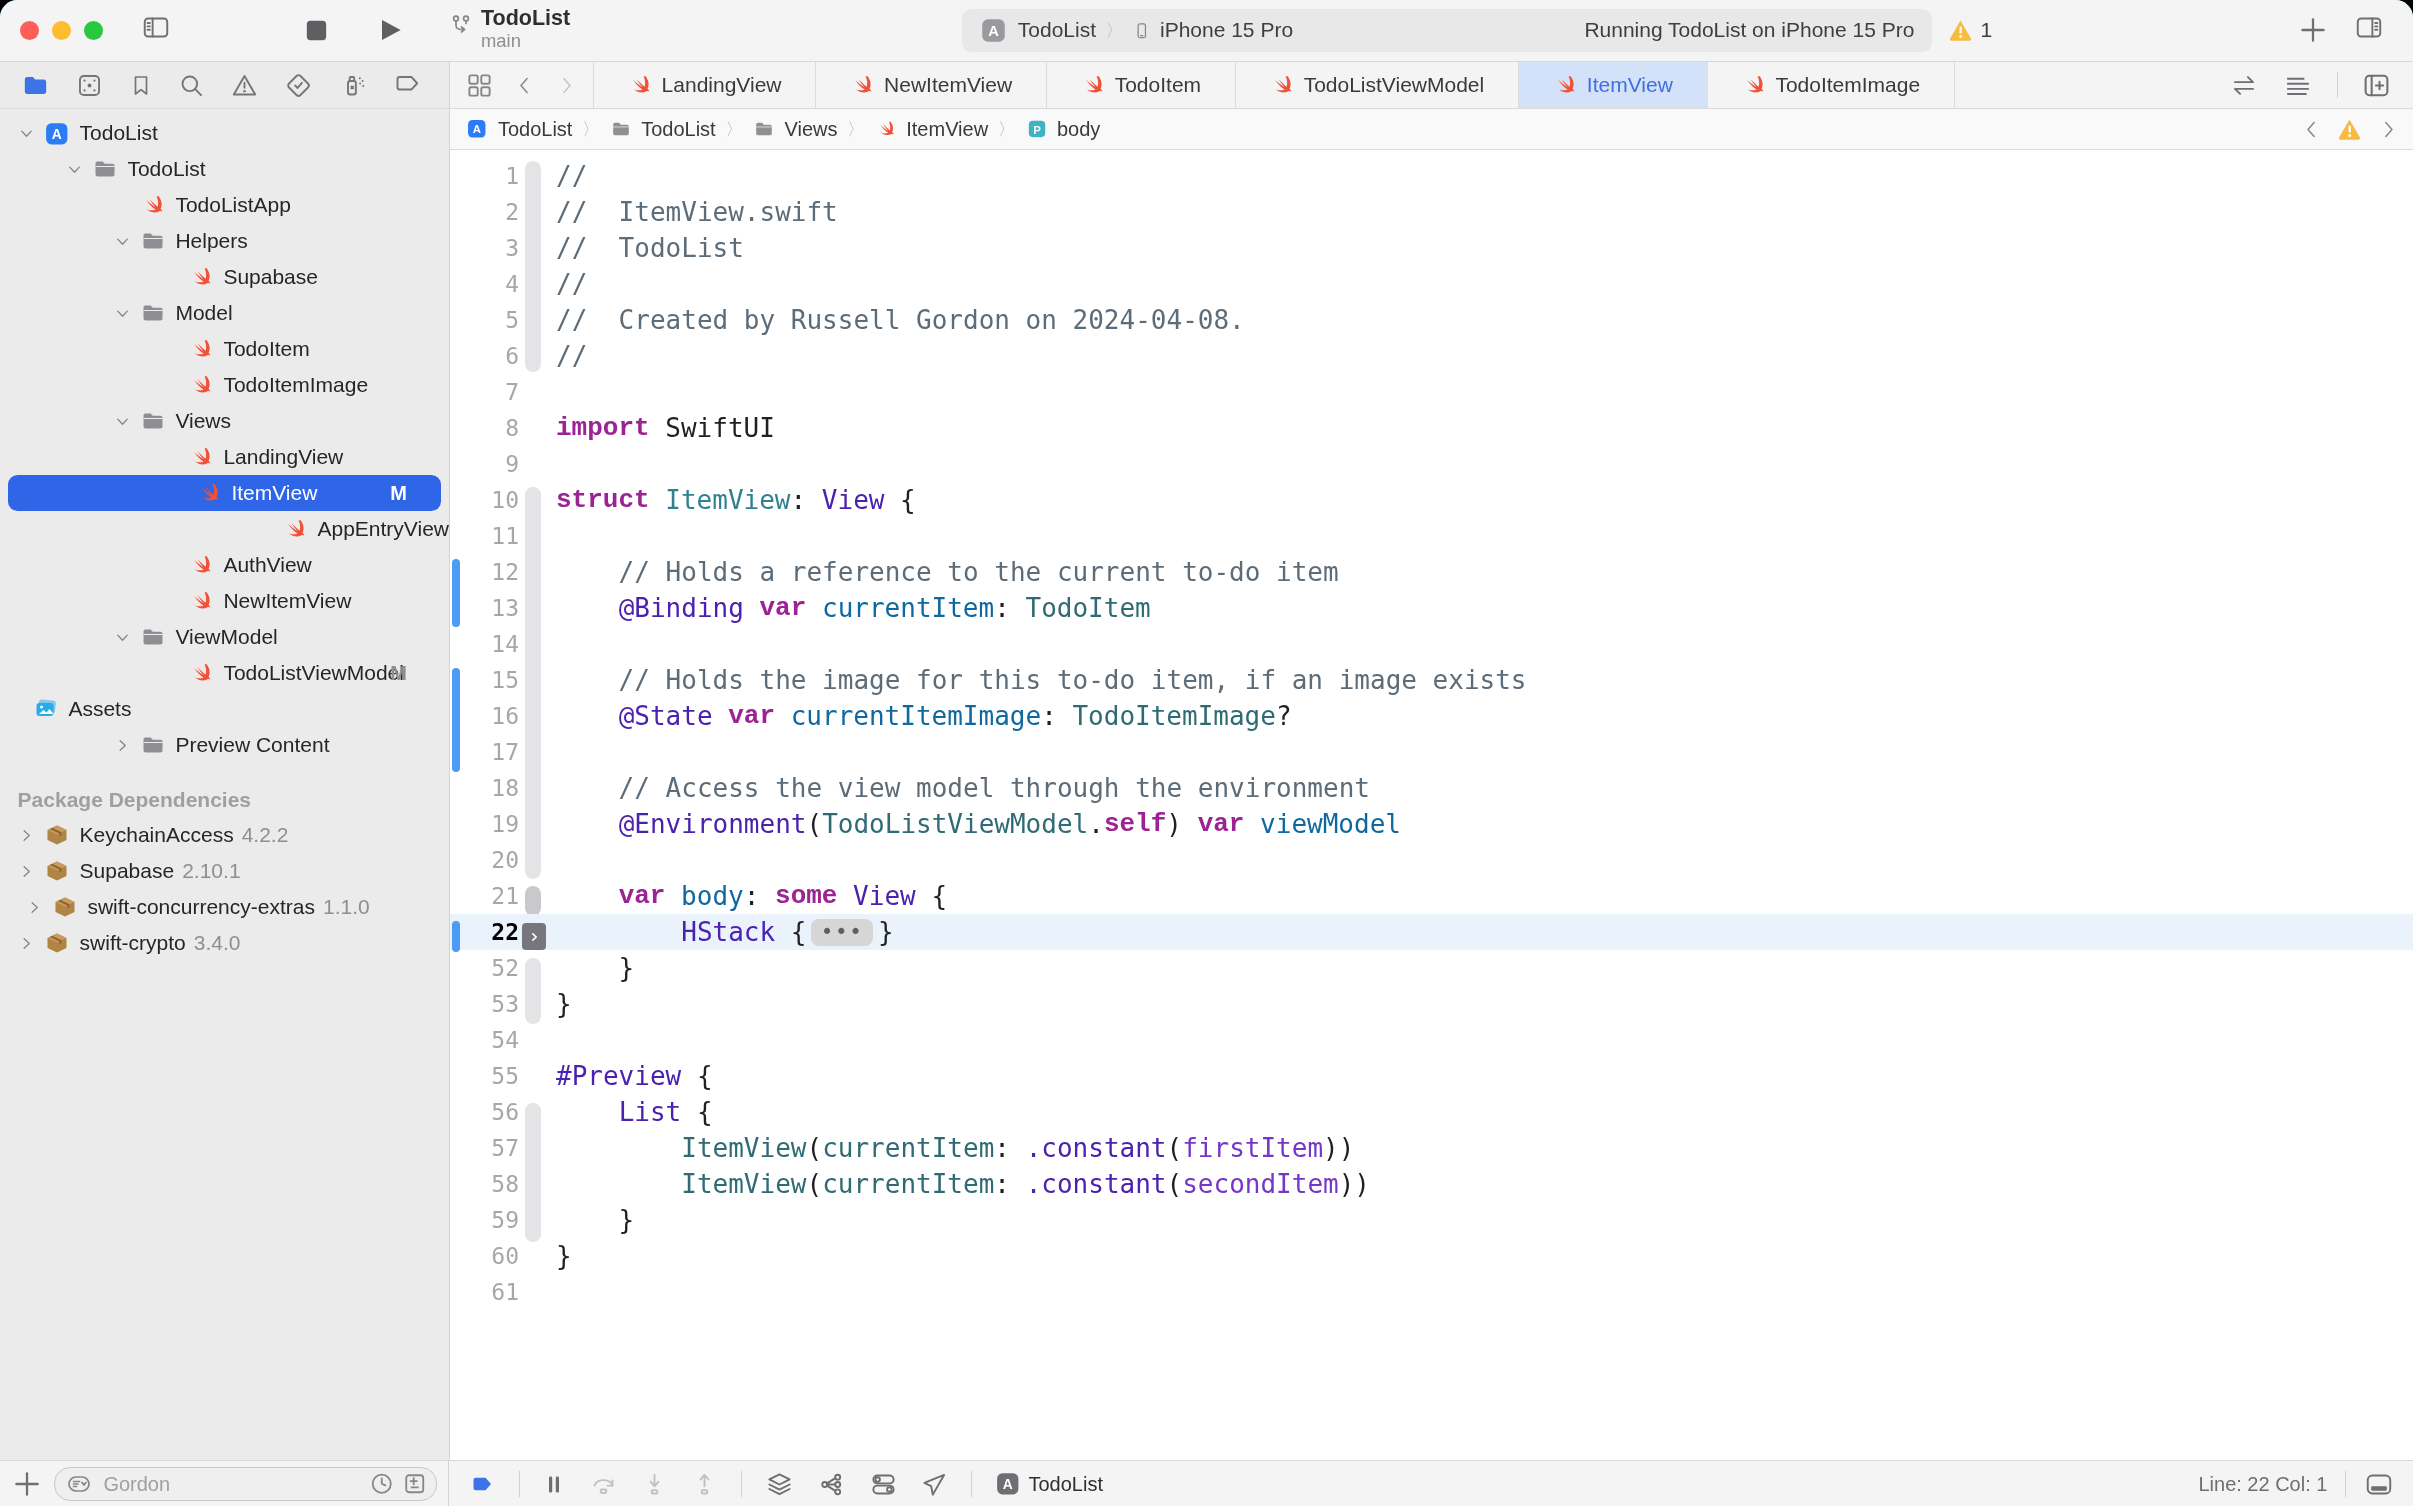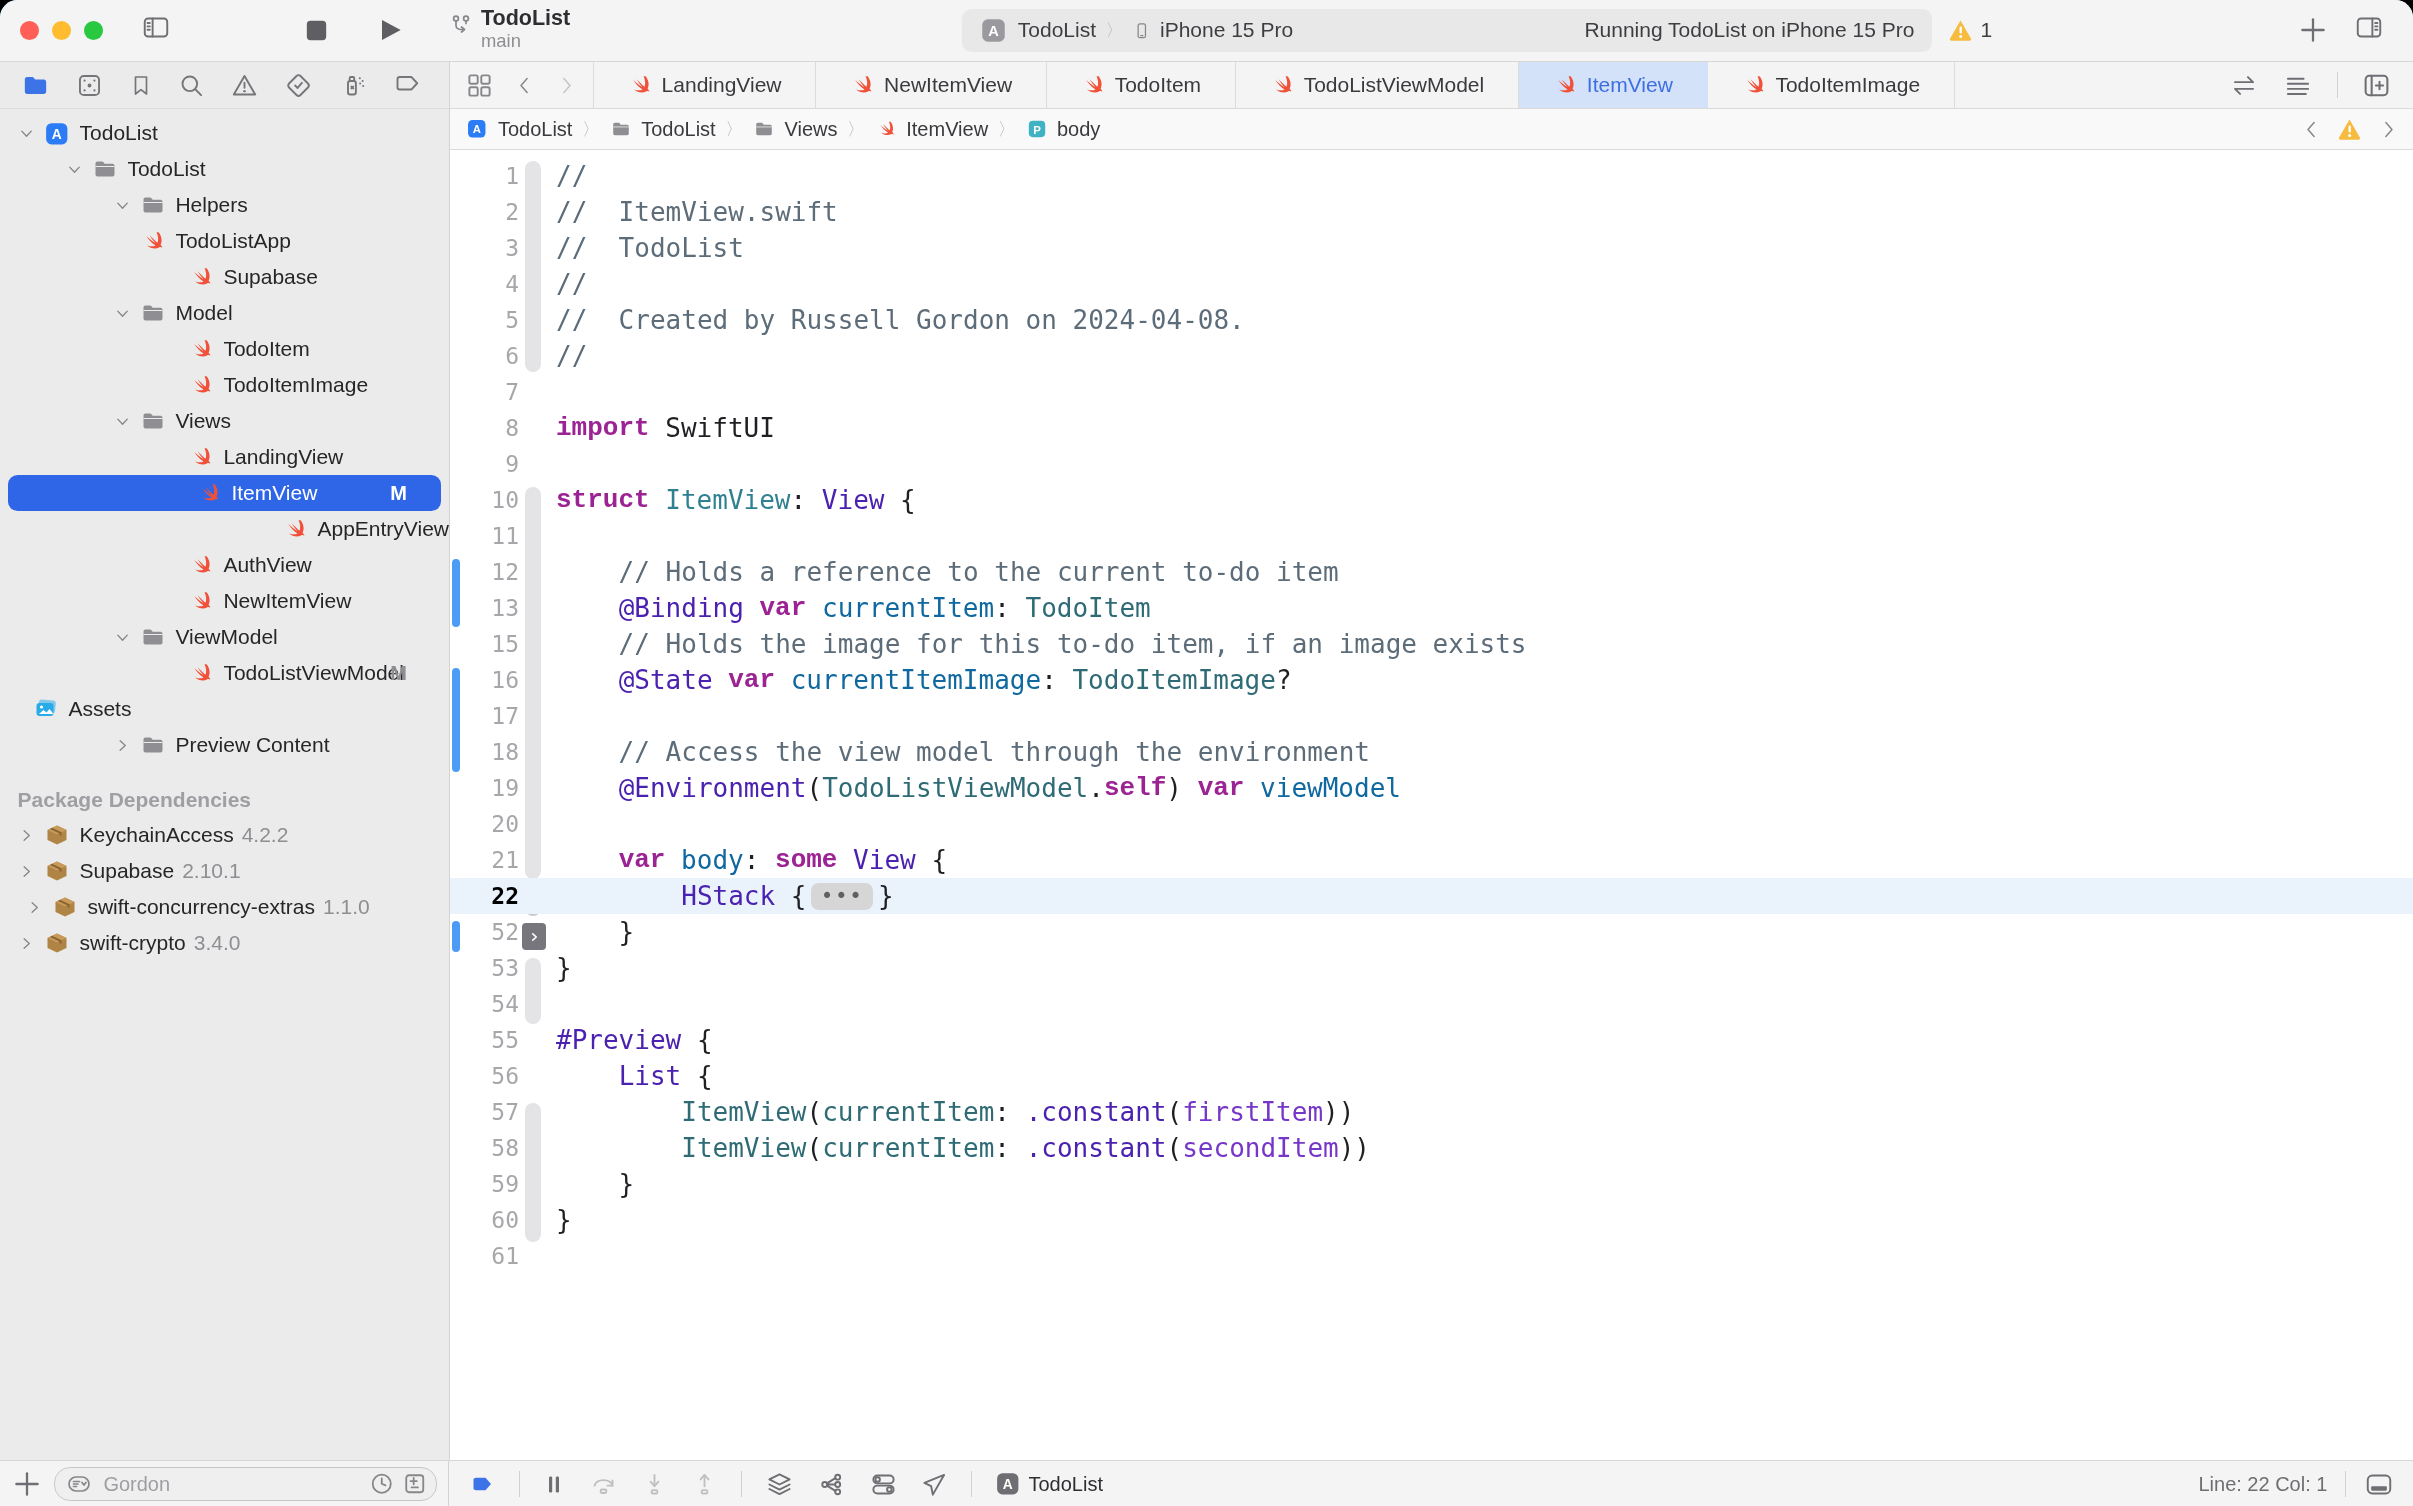--- a/index.html
+++ b/index.html
@@ -253,41 +253,41 @@
             </span>
             <span class="ticon">
               <svg width="24" height="24" viewBox="0 0 24 24" fill="none">
                 <path d="M2.5 6.5c0-1.1.9-2 2-2h5.2l2 2.2h7.8c1.1 0 2 .9 2 2v8.8c0 1.1-.9 2-2 2h-15c-1.1 0-2-.9-2-2z" fill="#8E8E93"></path>
                 <path d="M2.5 9.5h19" stroke="#ECEBEB" stroke-width="1"></path>
               </svg>
             </span>
             <span class="tlabel">TodoList</span>
           </div>
           <div class="trow" style="padding-left: 107px;">
+            <span class="chev"></span>
+            <span class="ticon">
+              <svg width="24" height="24" viewBox="0 0 24 24" fill="none">
+                <path d="M17.6 3.2c3.2 4.1 3.8 8.9 2 12.5.9.8 1.6 1.9 1.9 3.1-1.1-.8-2.4-.9-3.5-.3-3.6 1.9-8.7.9-12-2.3 2.9 1.5 6.2 1.5 8.5.3C11.3 14.4 7.7 10.9 5.2 7c3 2.9 6.5 5.5 9.3 7.2-2.2-2.5-4.5-5.6-6.1-8.3 2.9 2.9 5.9 5.8 8.1 7.8 1.1-2.7.9-6.2-.9-10.5z" fill="#F05138"></path>
+              </svg>
+            </span>
+            <span class="tlabel">TodoListApp</span>
+          </div>
+          <div class="trow" style="padding-left: 107px;">
             <span class="chev">
               <svg width="19" height="19" viewBox="0 0 24 24" fill="none">
                 <polyline points="6,9 12,15.5 18,9" stroke="currentColor" stroke-width="1.7" stroke-linecap="round" stroke-linejoin="round" fill="none"></polyline>
               </svg>
             </span>
             <span class="ticon">
               <svg width="24" height="24" viewBox="0 0 24 24" fill="none">
                 <path d="M2.5 6.5c0-1.1.9-2 2-2h5.2l2 2.2h7.8c1.1 0 2 .9 2 2v8.8c0 1.1-.9 2-2 2h-15c-1.1 0-2-.9-2-2z" fill="#8E8E93"></path>
                 <path d="M2.5 9.5h19" stroke="#ECEBEB" stroke-width="1"></path>
               </svg>
             </span>
             <span class="tlabel">Helpers</span>
-          </div>
-          <div class="trow" style="padding-left: 107px;">
-            <span class="chev"></span>
-            <span class="ticon">
-              <svg width="24" height="24" viewBox="0 0 24 24" fill="none">
-                <path d="M17.6 3.2c3.2 4.1 3.8 8.9 2 12.5.9.8 1.6 1.9 1.9 3.1-1.1-.8-2.4-.9-3.5-.3-3.6 1.9-8.7.9-12-2.3 2.9 1.5 6.2 1.5 8.5.3C11.3 14.4 7.7 10.9 5.2 7c3 2.9 6.5 5.5 9.3 7.2-2.2-2.5-4.5-5.6-6.1-8.3 2.9 2.9 5.9 5.8 8.1 7.8 1.1-2.7.9-6.2-.9-10.5z" fill="#F05138"></path>
-              </svg>
-            </span>
-            <span class="tlabel">TodoListApp</span>
           </div>
           <div class="trow" style="padding-left: 155px;">
             <span class="chev"></span>
             <span class="ticon">
               <svg width="24" height="24" viewBox="0 0 24 24" fill="none">
                 <path d="M17.6 3.2c3.2 4.1 3.8 8.9 2 12.5.9.8 1.6 1.9 1.9 3.1-1.1-.8-2.4-.9-3.5-.3-3.6 1.9-8.7.9-12-2.3 2.9 1.5 6.2 1.5 8.5.3C11.3 14.4 7.7 10.9 5.2 7c3 2.9 6.5 5.5 9.3 7.2-2.2-2.5-4.5-5.6-6.1-8.3 2.9 2.9 5.9 5.8 8.1 7.8 1.1-2.7.9-6.2-.9-10.5z" fill="#F05138"></path>
               </svg>
             </span>
             <span class="tlabel">Supabase</span>
           </div>
@@ -686,20 +686,21 @@
             <div class="crow"><span class="num">4</span><span class="seg com">//</span></div>
             <div class="crow"><span class="num">5</span><span class="seg com">//  Created by Russell Gordon on 2024-04-08.</span></div>
             <div class="crow"><span class="num">6</span><span class="seg com">//</span></div>
             <div class="crow"><span class="num">7</span></div>
             <div class="crow"><span class="num">8</span><span class="seg kw">import</span><span class="seg plain"> SwiftUI</span></div>
             <div class="crow"><span class="num">9</span></div>
             <div class="crow"><span class="num">10</span><span class="seg kw">struct</span><span class="seg plain"> </span><span class="seg projd">ItemView</span><span class="seg plain">: </span><span class="seg sdk">View</span><span class="seg plain"> {</span></div>
             <div class="crow"><span class="num">11</span></div>
             <div class="crow"><span class="num">12</span><span class="seg com">    // Holds a reference to the current to-do item</span></div>
             <div class="crow"><span class="num">13</span><span class="seg plain">    </span><span class="seg attr">@Binding</span><span class="seg plain"> </span><span class="seg kw">var</span><span class="seg plain"> </span><span class="seg vard">currentItem</span><span class="seg plain">: </span><span class="seg proj">TodoItem</span></div>
+            <div class="crow"><span class="num">14</span></div>
             <div class="crow"><span class="num">15</span><span class="seg com">    // Holds the image for this to-do item, if an image exists</span></div>
             <div class="crow"><span class="num">16</span><span class="seg plain">    </span><span class="seg attr">@State</span><span class="seg plain"> </span><span class="seg kw">var</span><span class="seg plain"> </span><span class="seg vard">currentItemImage</span><span class="seg plain">: </span><span class="seg proj">TodoItemImage</span><span class="seg plain">?</span></div>
             <div class="crow"><span class="num">17</span></div>
             <div class="crow"><span class="num">18</span><span class="seg com">    // Access the view model through the environment</span></div>
             <div class="crow"><span class="num">19</span><span class="seg plain">    </span><span class="seg attr">@Environment</span><span class="seg plain">(</span><span class="seg proj">TodoListViewModel</span><span class="seg plain">.</span><span class="seg kw">self</span><span class="seg plain">) </span><span class="seg kw">var</span><span class="seg plain"> </span><span class="seg vard">viewModel</span></div>
             <div class="crow"><span class="num">20</span></div>
             <div class="crow"><span class="num">21</span><span class="seg plain">    </span><span class="seg kw">var</span><span class="seg plain"> </span><span class="seg vard">body</span><span class="seg plain">: </span><span class="seg kw">some</span><span class="seg plain"> </span><span class="seg sdk">View</span><span class="seg plain"> {</span></div>
             <div class="crow cur"><span class="num">22</span><span class="seg plain">        </span><span class="seg sdk">HStack</span><span class="seg plain"> {</span><span class="seg fold">•••</span><span class="seg plain">}</span></div>
             <div class="crow"><span class="num">52</span><span class="seg plain">    }</span></div>
             <div class="crow"><span class="num">53</span><span class="seg plain">}</span></div>

